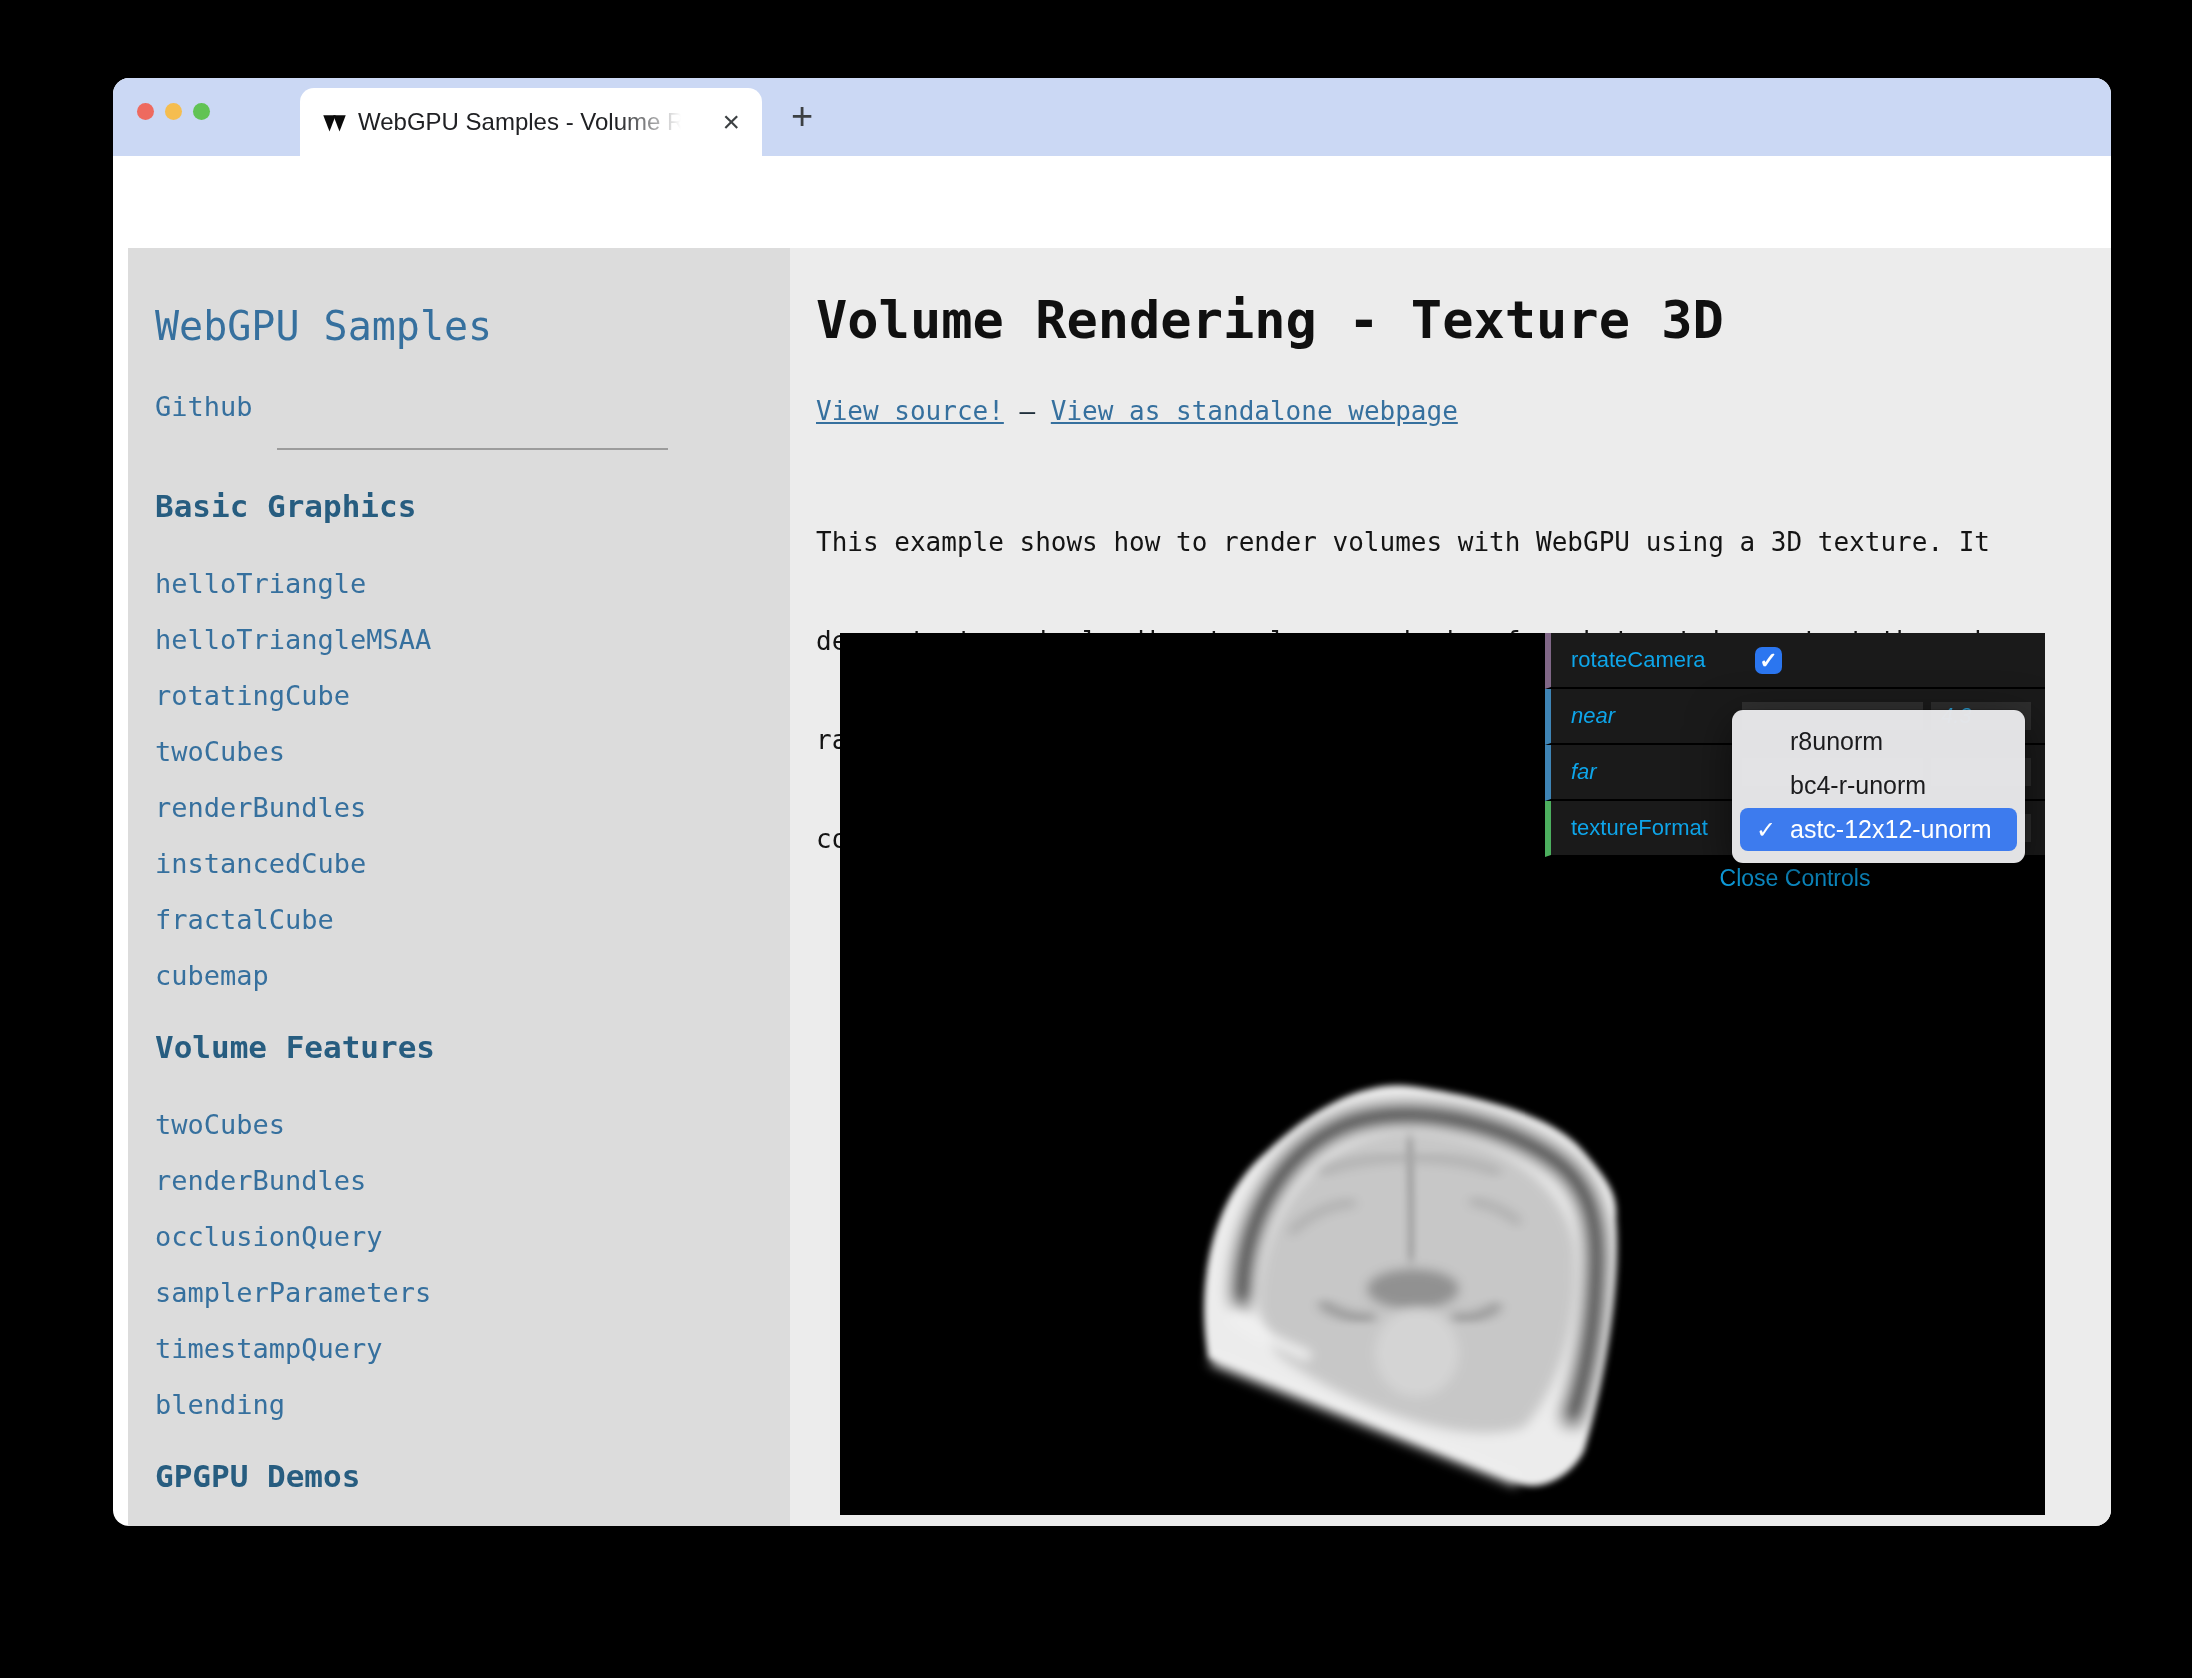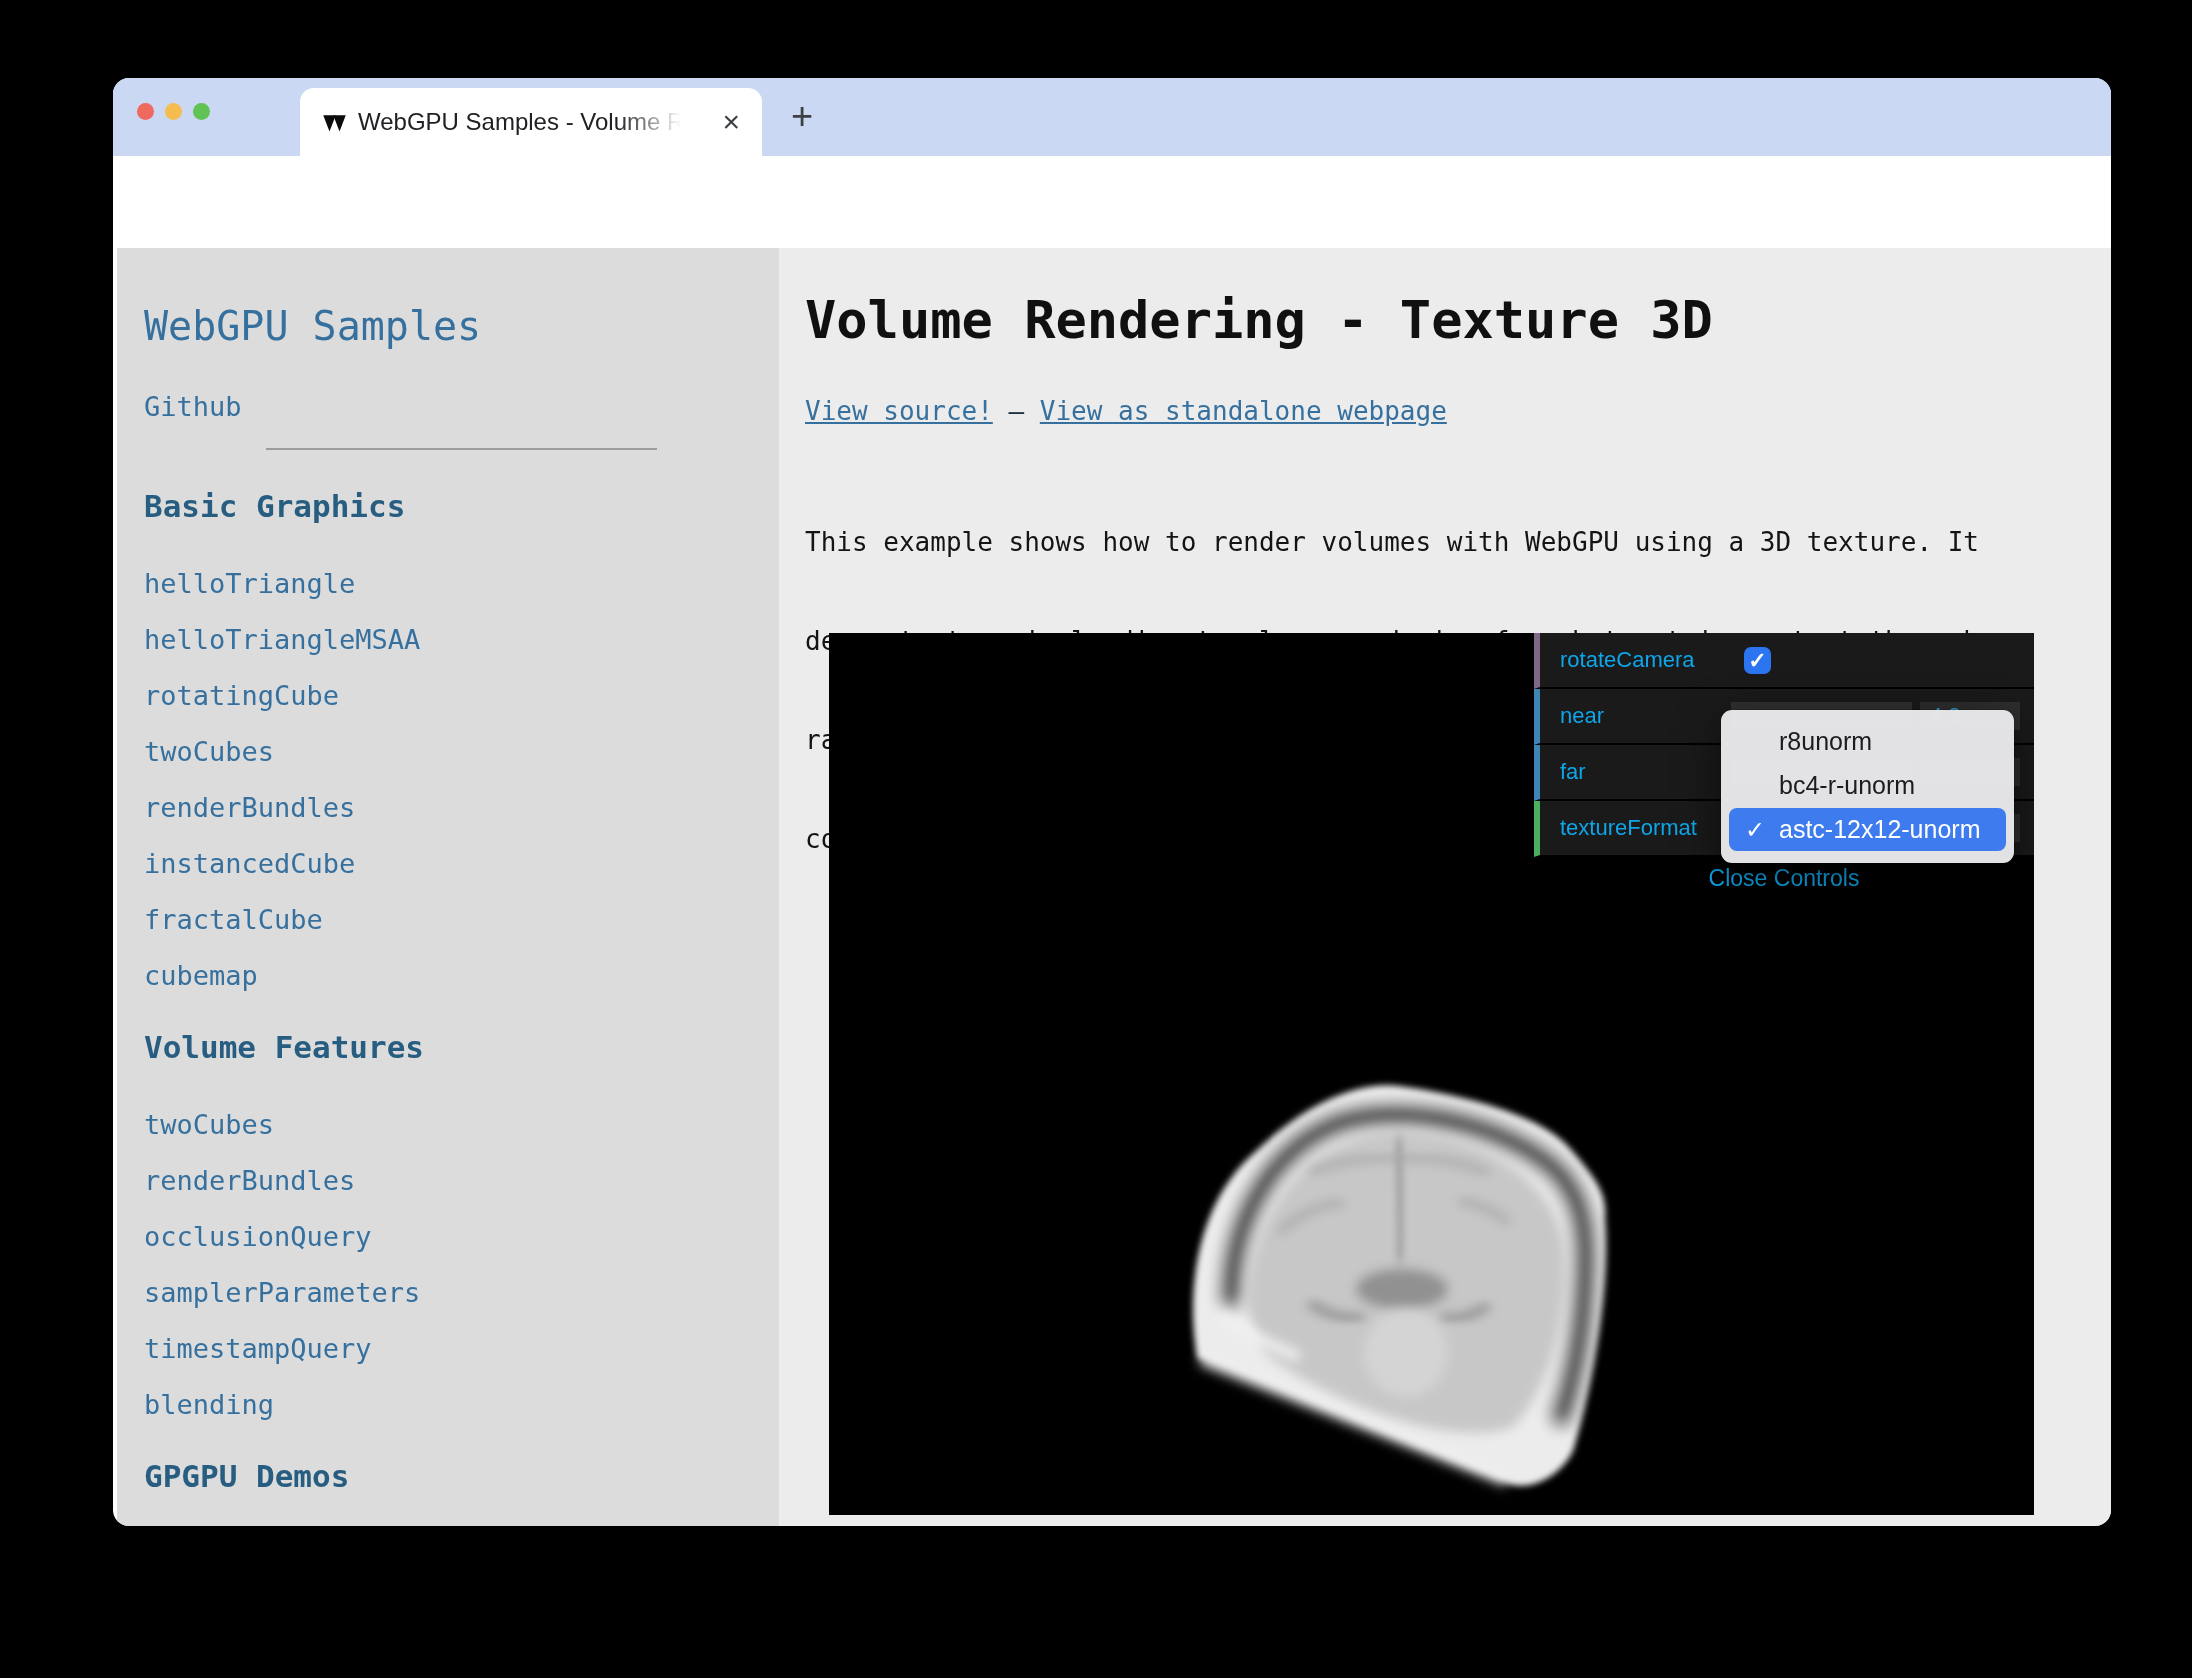--- a/index.html
+++ b/index.html
@@ -37,21 +37,21 @@
   .tune-chip{position:absolute;left:8px;top:6px;width:44px;height:44px;border-radius:50%;
              background:#fff;display:flex;align-items:center;justify-content:center;}
   .url-text{position:absolute;left:78px;top:0;line-height:56px;font-size:27px;color:#1f2023;
             white-space:nowrap;}
   .star{position:absolute;left:1388px;top:9px;font-size:32px;color:#474b4f;}
   .divider{position:absolute;left:1799px;top:110px;width:3px;height:28px;background:#abc3ee;}
   .kebab{position:absolute;left:1921px;top:106px;width:8px;}
   .kebab i{display:block;width:6px;height:6px;border-radius:50%;background:#3f4347;margin:6px 0;}
 
   
-  .content{position:absolute;left:4px;top:170px;width:100%;height:1278px;}
+  .content{position:absolute;left:15px;top:170px;width:100%;height:1278px;}
   .sidebar{position:absolute;left:0;top:0;width:662px;height:100%;background:#dcdcdc;
            padding:55px 0 0 27px;box-sizing:border-box;overflow:hidden;}
   .sb-title{font-size:40px;color:#36709e;margin:0;font-weight:normal;}
   .sb-github{margin-top:42px;font-size:27px;color:#36709e;cursor:pointer;}
   .sb-hr{margin-top:26px;width:391px;border:none;border-top:2px solid #9c9c9c;}
   .sb-header{margin-top:38px;font-size:31px;color:#275d80;font-weight:bold;}
   .sb-list{list-style:none;margin:44px 0 0 0;padding:0;}
   .sb-list li{font-size:27px;color:#36709e;margin-bottom:25px;cursor:pointer;}
 
   .main{position:absolute;left:662px;top:0;right:0;height:100%;background:#ececec;}
@@ -66,21 +66,21 @@
   
   .canvas{position:absolute;left:50px;top:385px;width:1205px;height:882px;background:#000;
           overflow:hidden;}
 
   
   .gui{position:absolute;right:0;top:0;width:500px;}
   .dg-row{position:relative;height:54px;background:#1a1a1a;border-bottom:2px solid #000;
           border-left:6px solid #888;}
   .dg-row .lbl{position:absolute;left:20px;top:0;line-height:54px;font-size:22px;color:#0ea5e9;}
   .dg-bool{border-left-color:#806787;}
-  .dg-num{border-left-color:#3e84b5;}
+  .dg-num{border-left-color:#3e84b5;font-style:italic;}
   .dg-str{border-left-color:#4caf5e;}
   .dg-check{position:absolute;left:204px;top:14px;width:27px;height:27px;border-radius:7px;
             background:#2b76f0;color:#fff;font-size:22px;font-weight:bold;
             text-align:center;line-height:27px;}
   .dg-slider{position:absolute;left:191px;top:13px;width:181px;height:28px;background:#303030;}
   .dg-slider .fill{height:100%;width:46%;background:#2FA1D6;}
   .dg-input{position:absolute;left:380px;top:13px;width:100px;height:28px;background:#2e2e2e;
             color:#2FA1D6;font-size:22px;line-height:28px;padding-left:10px;
             box-sizing:border-box;}
   .dg-select{position:absolute;left:191px;top:13px;width:289px;height:28px;background:#2e2e2e;}

